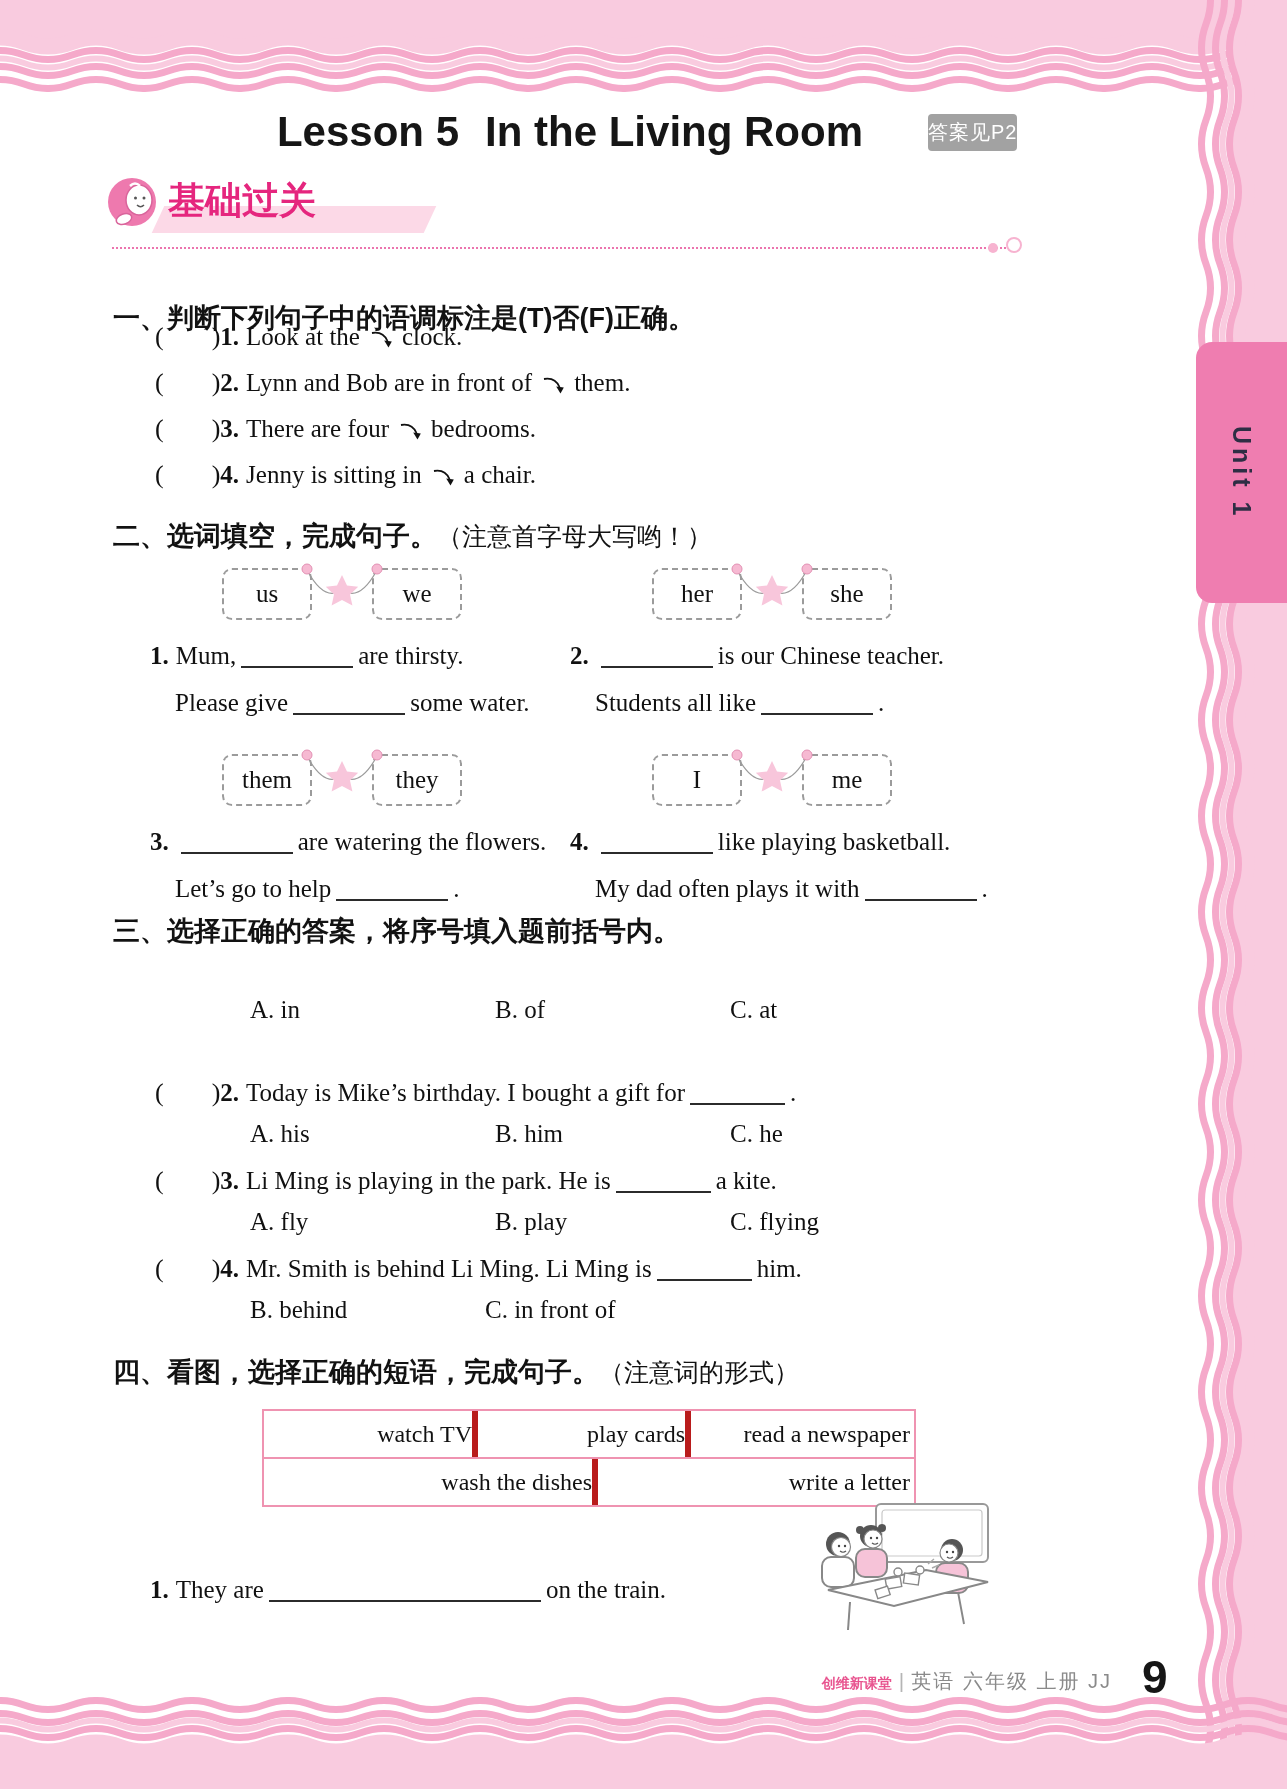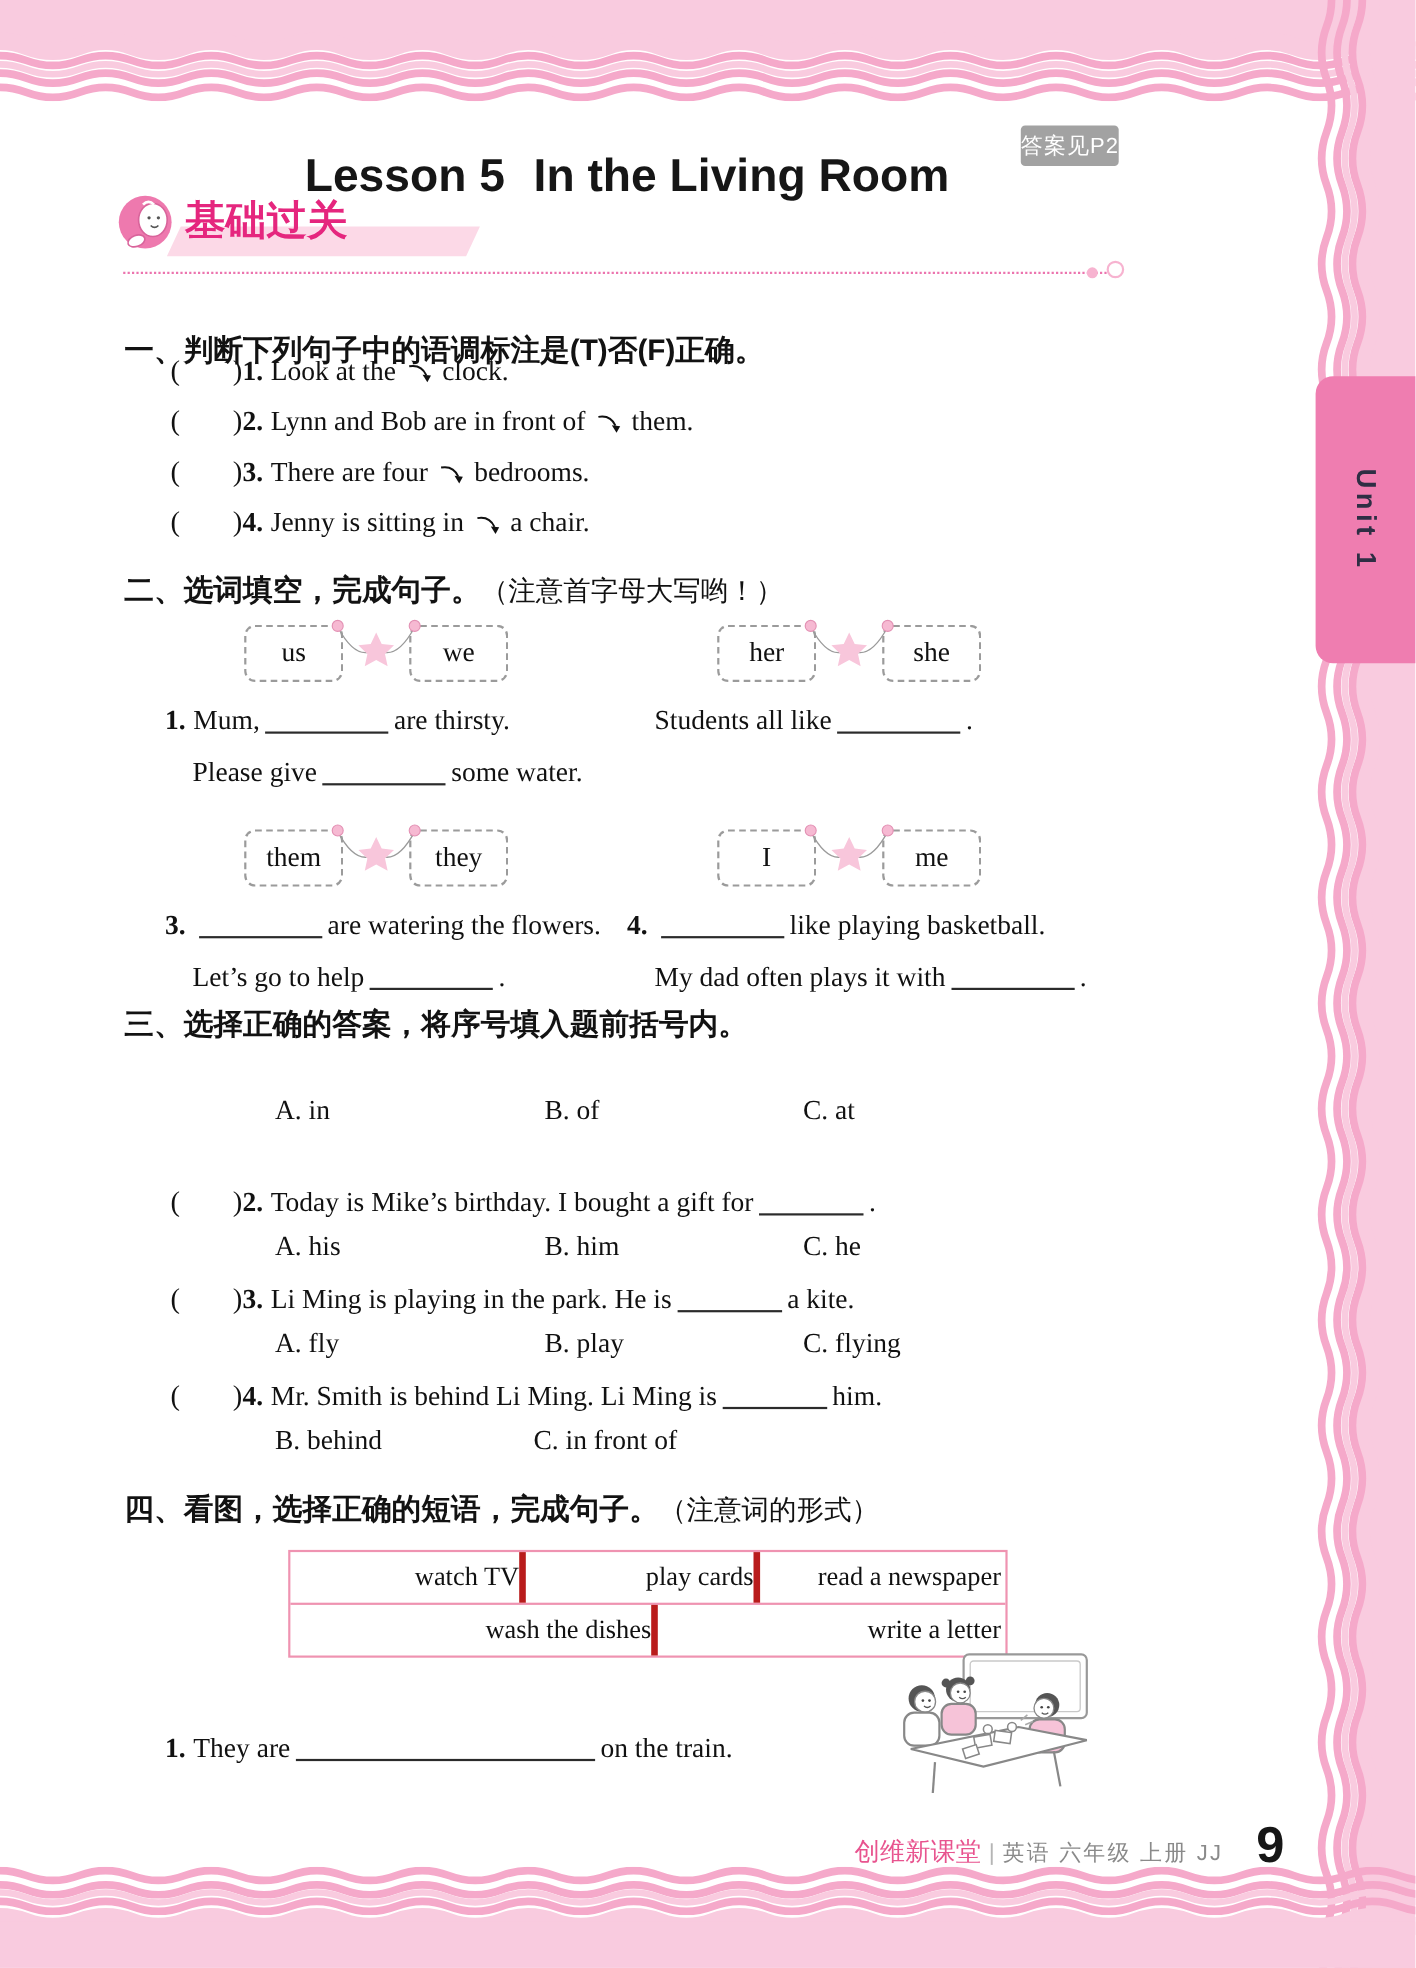--- a/index.html
+++ b/index.html
@@ -10,21 +10,21 @@
   .b-top{top:0;left:0;}
   .b-bottom{bottom:0;left:0;}
   .b-right{top:0;right:0;}
   .unit-tab{position:absolute;left:1196px;top:342px;width:91px;height:261px;z-index:3;
             background:#ef7db0;border-radius:16px 0 0 16px;display:flex;align-items:center;justify-content:center;}
   .unit-tab span{writing-mode:vertical-rl;text-orientation:mixed;
             font-family:"Liberation Sans","DejaVu Sans",sans-serif;font-weight:bold;
             font-size:25px;letter-spacing:4px;color:#2e2e44;}
   .content{position:absolute;inset:0;z-index:2;}
   .h1{position:absolute;left:0;top:108px;width:1140px;text-align:center;
-      font-family:"Liberation Sans","DejaVu Sans",sans-serif;font-weight:bold;font-size:42px;color:#161616;margin-top:28px;}
+      font-family:"Liberation Sans","DejaVu Sans",sans-serif;font-weight:bold;font-size:42px;color:#161616;}
   .h1 .t2{margin-left:26px;}
   .answer-badge{position:absolute;left:928px;top:114px;background:#a2a2a2;color:#fff;
       font-family:"Liberation Sans","DejaVu Sans",sans-serif;font-size:20px;
       padding:5px 0;border-radius:4px;letter-spacing:1px;}
   .sec-header{position:absolute;left:106px;top:174px;height:60px;}
   .sec-header .ribbon{position:absolute;left:52px;top:32px;width:272px;height:27px;
       background:#fcd9e7;transform:skewX(-25deg);}
   .sec-header .hd-icon{position:absolute;left:0;top:0;}
   .sec-header .hd-txt{position:absolute;left:62px;top:2px;
       font-family:"Liberation Sans","DejaVu Sans",sans-serif;font-weight:bold;
@@ -61,21 +61,21 @@
   .ptable{position:absolute;left:262px;top:1409px;width:650px;border:2px solid #ef93b1;}
   .prow{display:grid;}
   .prow1{grid-template-columns:208px 213px 225px;}
   .prow2{grid-template-columns:328px 318px;border-top:2px solid #ef93b1;}
   .pcell{height:46px;line-height:46px;text-align:right;font-size:24px;}
   .pcell + .pcell{border-left:6px solid #b91c1c;}
   .s4-item{position:absolute;left:150px;top:1576px;font-size:25px;white-space:nowrap;}
   .illus{position:absolute;left:808px;top:1502px;}
   .footer{position:absolute;left:500px;top:1668px;width:612px;text-align:right;white-space:nowrap;
       font-family:"Liberation Sans","DejaVu Sans",sans-serif;}
-  .footer .brand{color:#e8548f;font-weight:normal;font-size:23px;}
+  .footer .brand{color:#e8548f;font-weight:bold;font-size:14px;}
   .footer .sep{color:#b5b5b5;font-size:21px;margin:0 7px;}
   .footer .info{color:#8a8a8a;font-size:20px;letter-spacing:2px;}
   .pagenum{position:absolute;left:1142px;top:1650px;
       font-family:"Liberation Sans","DejaVu Sans",sans-serif;font-weight:bold;font-size:46px;color:#161616;}
 </style>
 </head>
 <body>
 
 <div class="page">
 
@@ -192,20 +192,21 @@
       </svg>
       <div class="wbox">she</div>
     </div>
 
     <div class="s2grid" style="top:632px;">
       <div class="s2-item">
         <div class="line"><span class="num">1.</span><span>Mum,</span><span class="bl w1"></span><span>are thirsty.</span></div>
         <div class="line l2"><span>Please give</span><span class="bl w1"></span><span>some water.</span></div>
       </div>
       <div class="s2-item">
+        <div class="line"><span class="num">2.</span><span></span><span class="bl w1"></span><span>is our Chinese teacher.</span></div>
         <div class="line l2"><span>Students all like</span><span class="bl w1"></span><span>.</span></div>
       </div>
     </div>
 
     <div class="pair" style="left:222px;top:754px;">
       <div class="wbox">them</div>
       <svg class="star-svg" width="90" height="58" viewBox="0 0 90 58">
         <path d="M10 10 Q24 36 38 33" stroke="#9b9b9b" stroke-width="1.2" fill="none"></path>
         <path d="M80 10 Q66 36 52 33" stroke="#9b9b9b" stroke-width="1.2" fill="none"></path>
         <circle cx="10" cy="9" r="5" fill="#f6b9d2" stroke="#e391b4" stroke-width="1"></circle>

